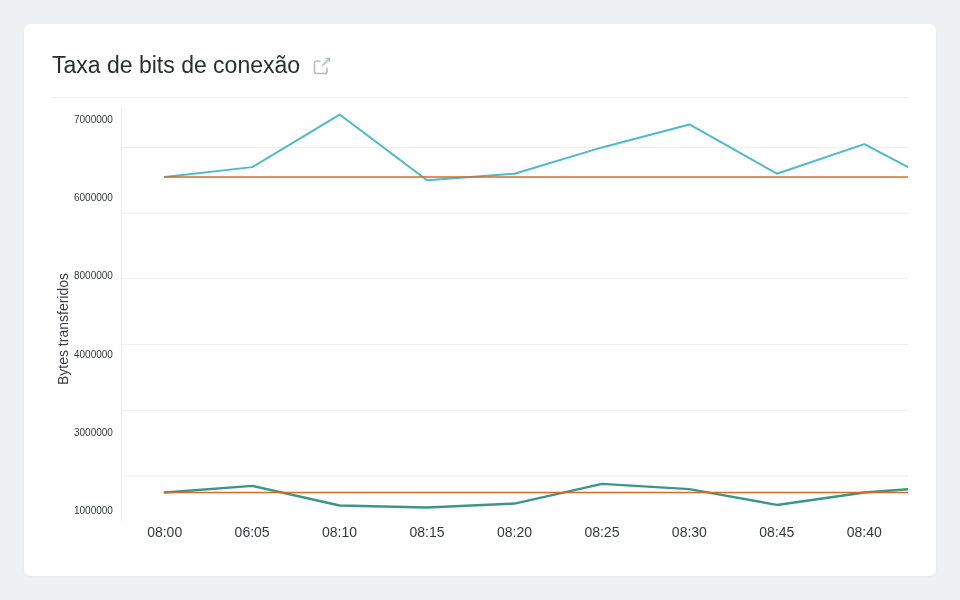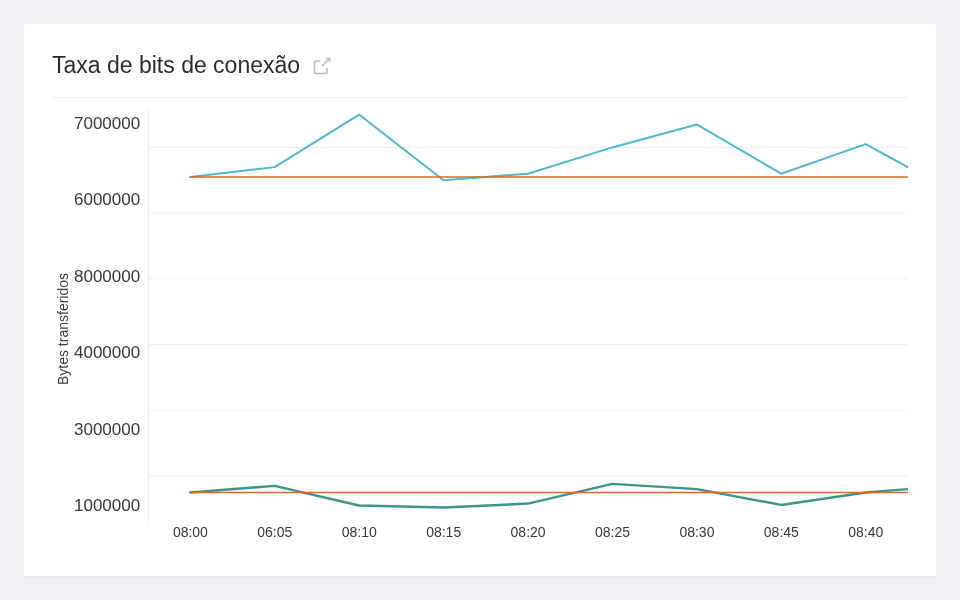--- a/index.html
+++ b/index.html
@@ -14,20 +14,21 @@
       height: 600px;
       overflow: hidden;
       padding: 24px;
     }
     .card {
       background: #ffffff;
       width: 100%;
       height: 100%;
       padding: 28px 28px 24px 28px;
       box-shadow: 0 1px 3px rgba(0,0,0,0.04);
+      border-radius: 7px;
     }
     .header {
       display: flex;
       align-items: center;
       gap: 12px;
       padding-bottom: 18px;
       border-bottom: 1px solid #eceef1;
       margin-bottom: 10px;
     }
     .title {
@@ -56,21 +57,21 @@
       white-space: nowrap;
       font-size: 14px;
       color: #3a3e42;
     }
     .ticks-y {
       display: flex;
       flex-direction: column;
       justify-content: space-between;
       padding: 6px 8px 34px 0;
       text-align: right;
-      font-size: 17px;
+      font-size: 10px;
       color: #34383c;
       align-items: center;
     }
     .plot {
       flex: 1;
       position: relative;
     }
     .ticks-x {
       position: absolute;
       left: 0;

